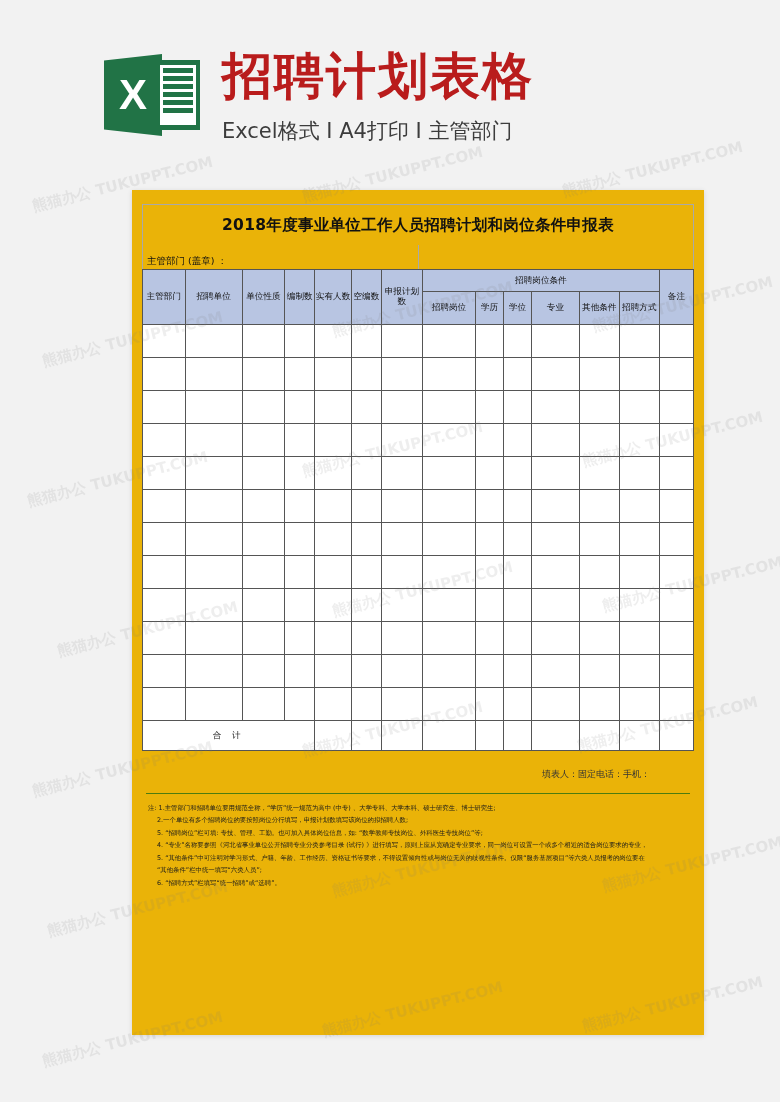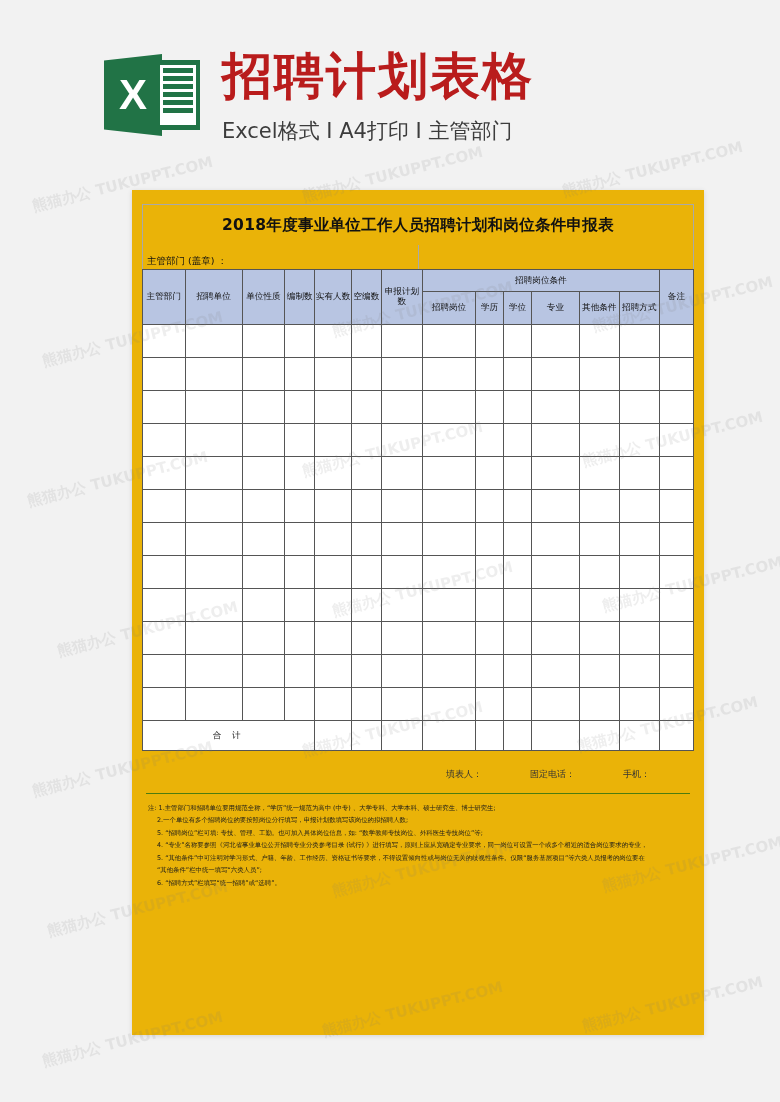--- a/index.html
+++ b/index.html
@@ -109,21 +109,21 @@
   col.c-plan   { width: 8.2%; }
   col.c-post   { width: 10.6%; }
   col.c-edu    { width: 5.6%; }
   col.c-degree { width: 5.6%; }
   col.c-major  { width: 9.5%; }
   col.c-other  { width: 8.0%; }
   col.c-method { width: 8.0%; }
   col.c-remark { width: 6.8%; }
 
   .sign-row {
-    display: flex; justify-content: flex-end; gap: 48px;
+    display: flex; justify-content: flex-end; 
     padding: 17px 44px 0 0;
     font-size: 9px; color: #333; font-family: "DejaVu Sans", sans-serif;
   }
 
   .notes {
     border-top: 1px solid #4d7c0f;
     margin: 12px 4px 0 4px; padding: 8px 2px 0 2px;
   }
   .note-line {
     font-size: 6.4px; color: #1a1a1a; line-height: 1.95;

